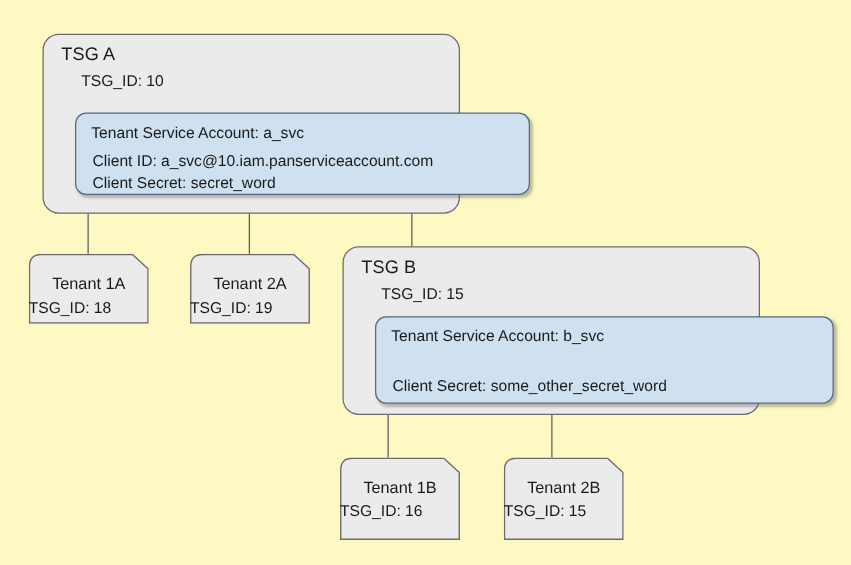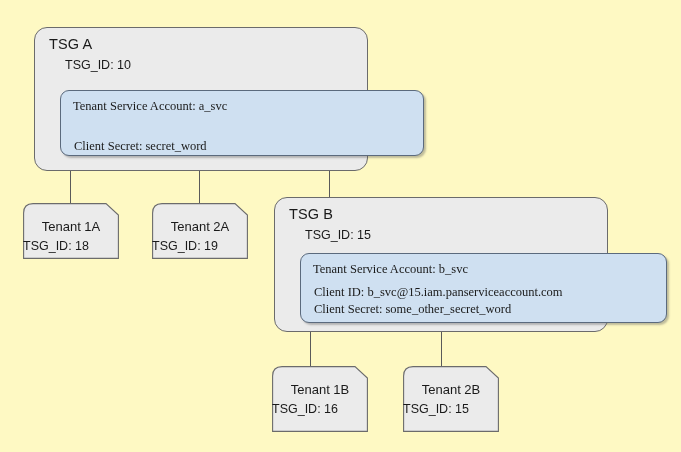--- a/index.html
+++ b/index.html
@@ -48,21 +48,20 @@
   }
   
   .svc-box {
     position: absolute;
     background: #cfe0f1;
     border: 1.1px solid #5b6a7d;
     border-radius: 9px;
     box-sizing: border-box;
     box-shadow: 2px 2px 2px rgba(90,90,90,0.38);
     z-index: 5;
-    font-family: Liberation Serif, serif;
   }
   .svc-title {
     position: absolute;
     left: 12px;
     top: 8px;
     font-size: 12.5px;
     color: #1a1a1a;
     white-space: nowrap;
   }
   .svc-line {
@@ -119,31 +118,31 @@
   <div class="connector" style="left:310px; top:331px; height:35px;"></div>
   <div class="connector" style="left:441px; top:331px; height:35px;"></div>
 
   <div class="tsg-box" style="left:34px; top:27px; width:334px; height:144px;">
     <div class="tsg-title">TSG A</div>
     <div class="tsg-id">TSG_ID: 10</div>
   </div>
 
   <div class="svc-box" style="left:60px; top:90px; width:364px; height:66px;">
     <div class="svc-title">Tenant Service Account: a_svc</div>
+    <div class="svc-line l1">Client ID: a_svc@10.iam.panserviceaccount.com</div>
     <div class="svc-line l2">Client Secret: secret_word</div>
   </div>
 
   <div class="tsg-box" style="left:274px; top:197px; width:334px; height:135px;">
     <div class="tsg-title">TSG B</div>
     <div class="tsg-id">TSG_ID: 15</div>
   </div>
 
   <div class="svc-box" style="left:300px; top:253px; width:367px; height:70px;">
     <div class="svc-title">Tenant Service Account: b_svc</div>
-    <div class="svc-line l1">Client ID: b_svc@15.iam.panserviceaccount.com</div>
     <div class="svc-line l2">Client Secret: some_other_secret_word</div>
   </div>
 
   <div class="tenant-box" style="left:23px; top:203px; width:96px; height:56px;">
     <svg class="tenant-shape" viewBox="0 0 96 56" preserveAspectRatio="none">
       <path d="M 0.6,10 Q 0.6,0.6 10,0.6 L 83,0.6 L 95.4,12 L 95.4,55.4 L 0.6,55.4 Z" fill="#ebebeb" stroke="#6b6b6b" stroke-width="1.1"></path>
     </svg>
     <div class="tenant-name">Tenant 1A</div>
     <div class="tenant-id">TSG_ID: 18</div>
   </div>

